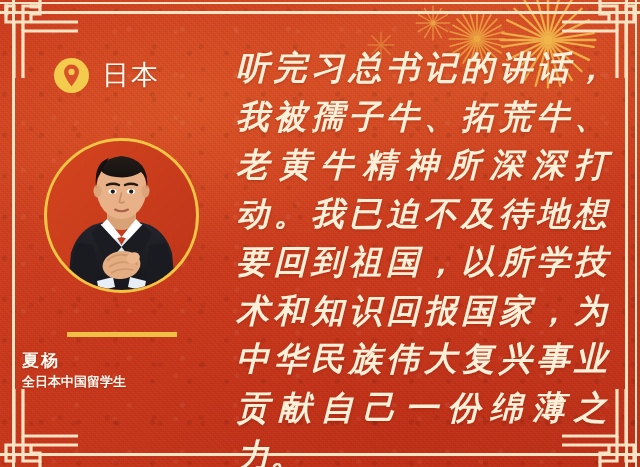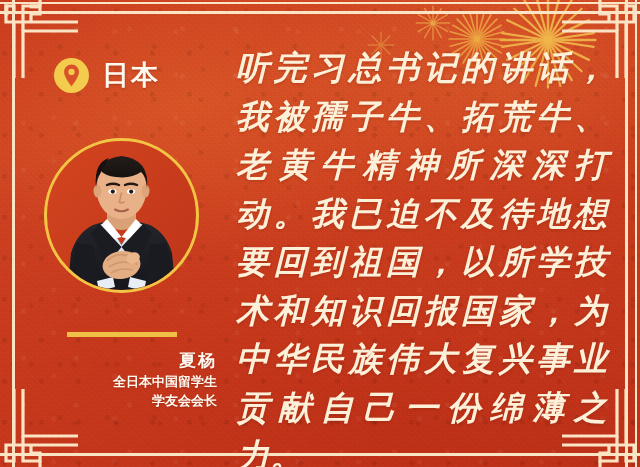--- a/index.html
+++ b/index.html
@@ -57,21 +57,21 @@
   .fw{position:absolute;pointer-events:none;}
 
   
   .left-panel{position:absolute;left:18px;top:16px;width:198px;height:435px;}
   .loc-row{position:absolute;left:36px;top:42px;display:flex;align-items:center;gap:13px;}
   .pin-badge{
     width:35px;height:35px;border-radius:50%;
     background:#f3cc4d;display:flex;align-items:center;justify-content:center;flex:0 0 auto;
   }
   .country{
-    color:#fffaf0;font-size:27px;font-weight:700;letter-spacing:2px;line-height:1;
+    color:#fffaf0;font-size:27px;font-weight:400;letter-spacing:2px;line-height:1;
     text-shadow:0 1px 2px rgba(90,20,6,.35);
   }
 
   .avatar-wrap{
     position:absolute;left:26px;top:122px;width:155px;height:177px;
   }
   .avatar-ring{
     position:absolute;left:0;top:0;width:155px;height:155px;border-radius:50%;
     border:3px solid #f2c644;box-sizing:border-box;
   }
@@ -80,21 +80,21 @@
     overflow:hidden;
     -webkit-clip-path:circle(74.5px at 74.5px 74.5px);
     clip-path:circle(74.5px at 74.5px 74.5px);
   }
   .avatar-clip svg{display:block;}
 
   .divider{
     position:absolute;left:49px;top:316px;width:110px;height:5px;background:#f0bf45;
   }
   .name-block{
-    position:absolute;left:4px;top:333px;width:195px;text-align:right;
+    position:absolute;left:4px;top:333px;width:195px;text-align:left;
     color:#fffaf0;font-weight:700;line-height:1.42;
     text-shadow:0 1px 2px rgba(90,20,6,.30);
   }
   .name-block .nm{font-size:17px;letter-spacing:2px;}
   .name-block .ttl{font-size:13px;letter-spacing:0px;}
 
   
   .quote{
     position:absolute;left:236px;top:44px;width:372px;
     color:#fdf0d8;
@@ -344,19 +344,18 @@
         </svg>
       </div>
       <div class="avatar-ring"></div>
     </div>
 
     <div class="divider"></div>
 
     <div class="name-block">
       <div class="nm">夏杨</div>
       <div class="ttl">全日本中国留学生</div>
-      <div class="ttl">学友会会长</div>
     </div>
   </div>
 
   <div class="quote">听完习总书记的讲话，我被孺子牛、拓荒牛、老黄牛精神所深深打动。我已迫不及待地想要回到祖国，以所学技术和知识回报国家，为中华民族伟大复兴事业贡献自己一份绵薄之力。</div>
 
 </div>
 
 </body></html>

